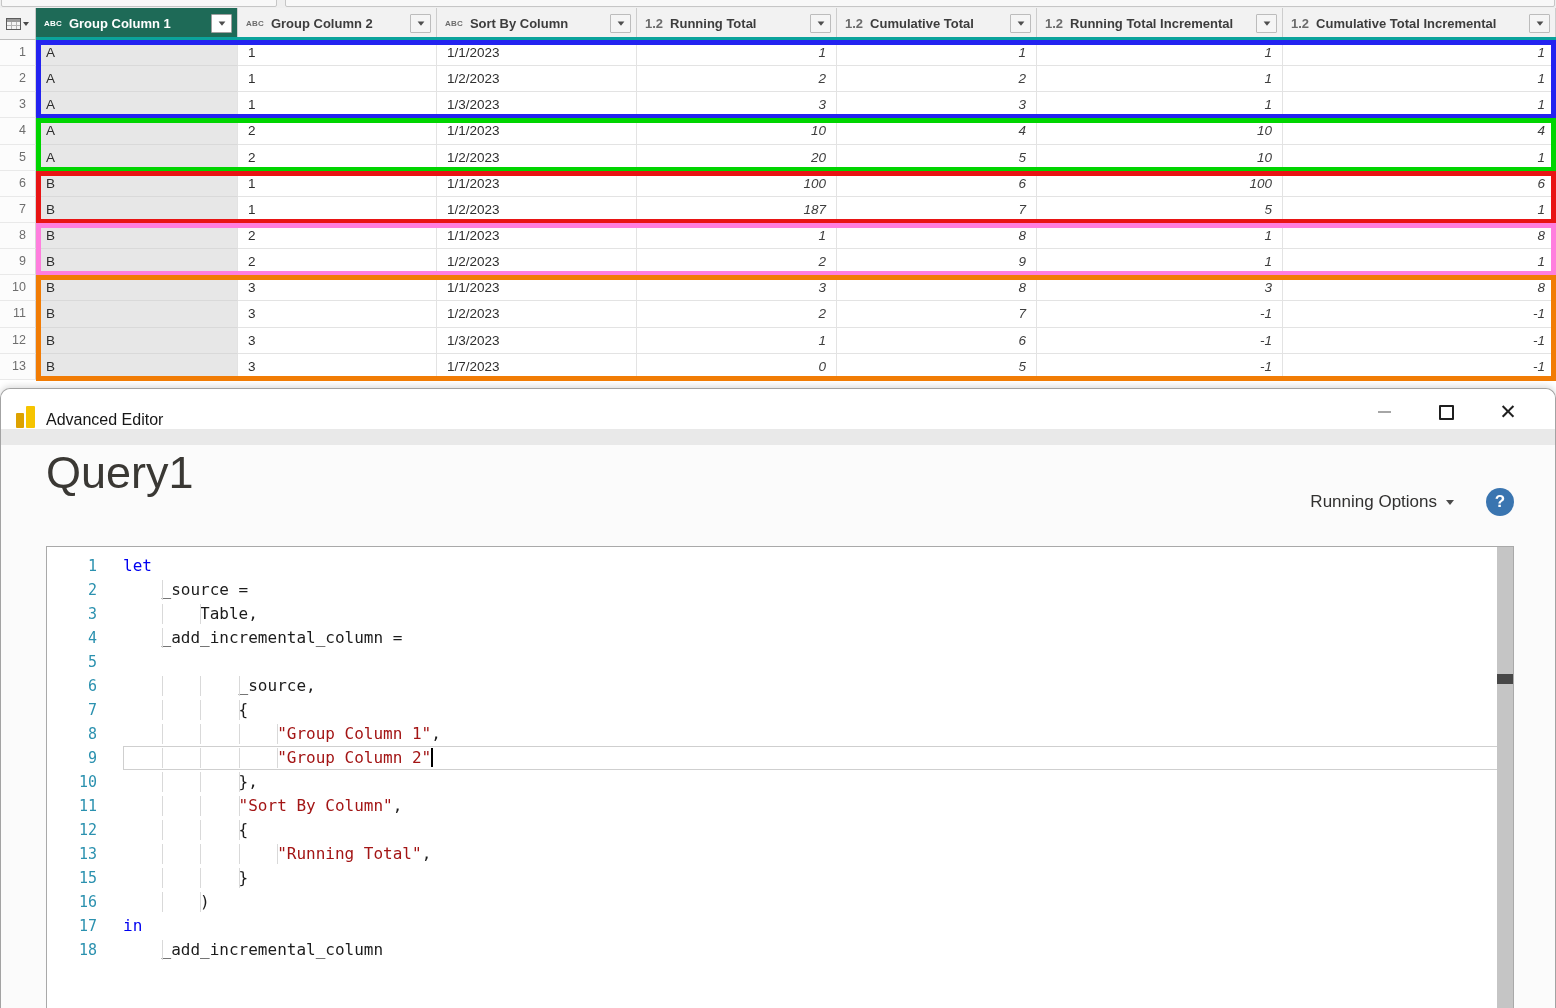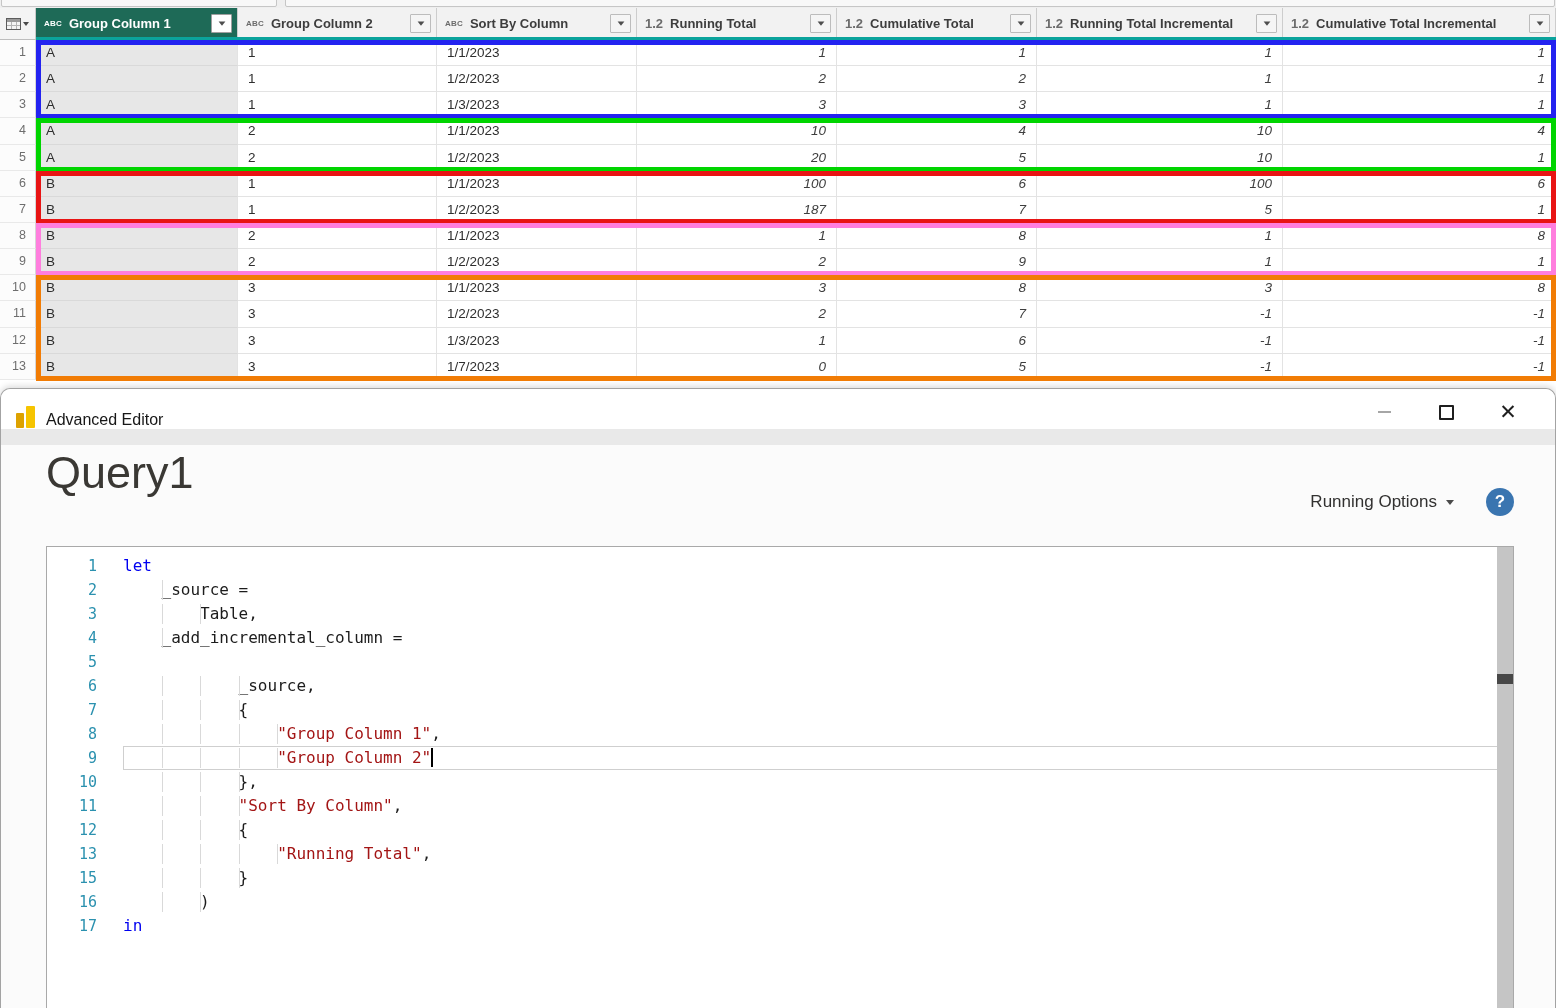--- a/index.html
+++ b/index.html
@@ -379,20 +379,24 @@
             <div class="codebody" style="padding-left: 12ch;"><i class="guide" style="left: 4ch;"></i><i class="guide" style="left: 8ch;"></i><i class="guide" style="left: 12ch;"></i><span style="color: rgb(28, 28, 28);">}</span></div>
           </div>
           <div class="codeline">
             <span class="ln" style="color: rgb(43, 145, 175);">16</span>
             <div class="codebody" style="padding-left: 8ch;"><i class="guide" style="left: 4ch;"></i><i class="guide" style="left: 8ch;"></i><span style="color: rgb(28, 28, 28);">)</span></div>
           </div>
           <div class="codeline">
             <span class="ln" style="color: rgb(43, 145, 175);">17</span>
             <div class="codebody" style="padding-left: 0ch;"><span style="color: rgb(0, 0, 240);">in</span></div>
           </div>
+          <div class="codeline">
+            <span class="ln" style="color: rgb(43, 145, 175);">18</span>
+            <div class="codebody" style="padding-left: 4ch;"><i class="guide" style="left: 4ch;"></i><span style="color: rgb(28, 28, 28);">_add_incremental_column</span></div>
+          </div>
         </div>
       <div class="vscroll">
         <div class="vthumb"></div>
       </div>
     </div>
   </div>
 
 </div>
 
 </body></html>

